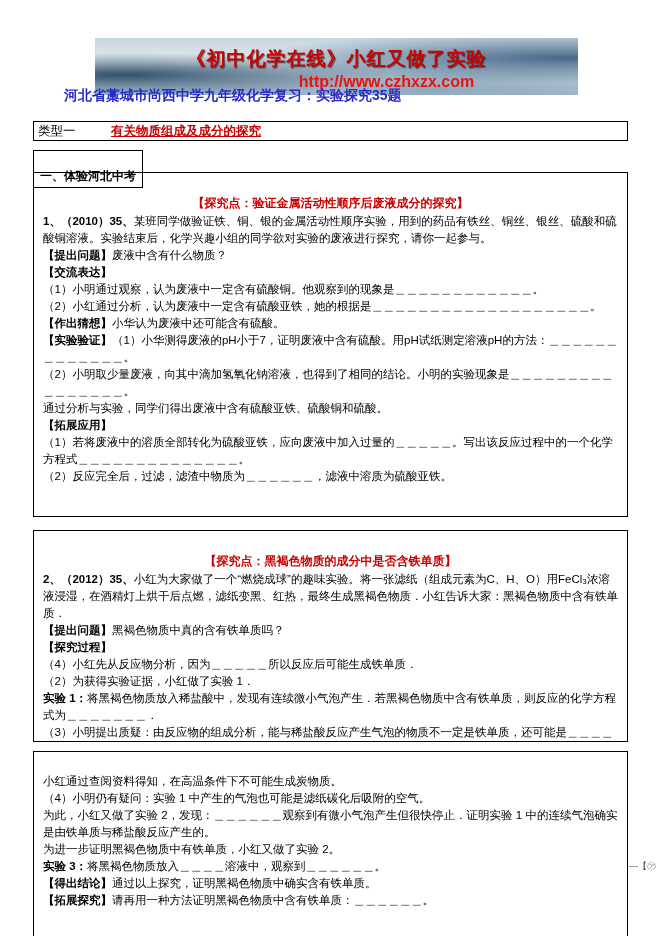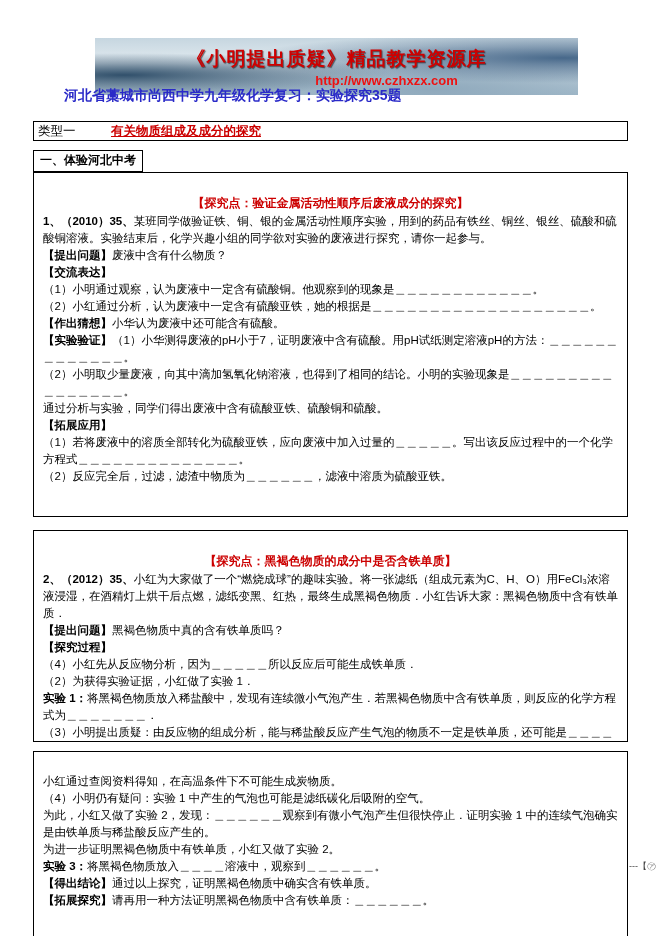--- a/index.html
+++ b/index.html
@@ -21,42 +21,42 @@
   }
   .banner-title{
     margin-top:8px;text-align:center;white-space:nowrap;
     font-size:19px;font-weight:bold;color:#cf0000;letter-spacing:1px;
     text-shadow:1px 1px 1px rgba(0,0,0,0.55);
     font-family:"Liberation Serif", serif;
   }
   .banner-url{
     margin-top:1px;text-align:center;white-space:nowrap;
     transform:translateX(50px);
-    font-size:13px;font-weight:bold;color:#ee1111;
+    font-size:16px;font-weight:bold;color:#ee1111;
   }
   
   #doc-title{
     position:absolute;left:64px;top:87px;white-space:nowrap;
     font-size:14px;font-weight:bold;color:#2a2ac8;
   }
   
   #type-box{
     position:absolute;left:33px;top:121px;width:595px;height:20px;
     border:1px solid #000;box-sizing:border-box;
     line-height:18px;font-size:12.5px;padding-left:4px;white-space:nowrap;
   }
   #type-box .prefix{font-weight:normal;color:#000;}
   #type-box .label{
     margin-left:32px;font-weight:bold;color:#cc0000;text-decoration:underline;
   }
   
   #section-box{
     position:absolute;left:33px;top:150px;
     border:1px solid #000;box-sizing:border-box;
-    font-size:12px;font-weight:bold;padding:1px 6px 2px;white-space:nowrap;
+    font-size:12px;font-weight:bold;padding:17px 6px 2px;white-space:nowrap;
   }
   
   .qbox{
     position:absolute;left:33px;width:595px;
     border:1px solid #000;box-sizing:border-box;
     padding:21px 9px 4px;overflow:hidden;
   }
   #box1{top:172px;height:345px;}
   #box2{top:530px;height:212px;}
   #box3{top:751px;height:209px;}
@@ -71,21 +71,21 @@
   
   #side-note{
     position:absolute;left:629px;top:860px;white-space:nowrap;
     font-size:9px;color:#444;
   }
 </style>
 </head>
 <body>
 
 <div id="banner">
-  <div class="banner-title">《小明提出质疑》精品教学资源库</div>
+  <div class="banner-title">《初中化学在线》小红又做了实验</div>
   <div class="banner-url">http://www.czhxzx.com</div>
 </div>
 
 <div id="doc-title">河北省藁城市尚西中学九年级化学复习：实验探究35题</div>
 
 <div id="type-box">
   <span class="prefix">类型一</span>
   <span class="label">有关物质组成及成分的探究</span>
 </div>
 

